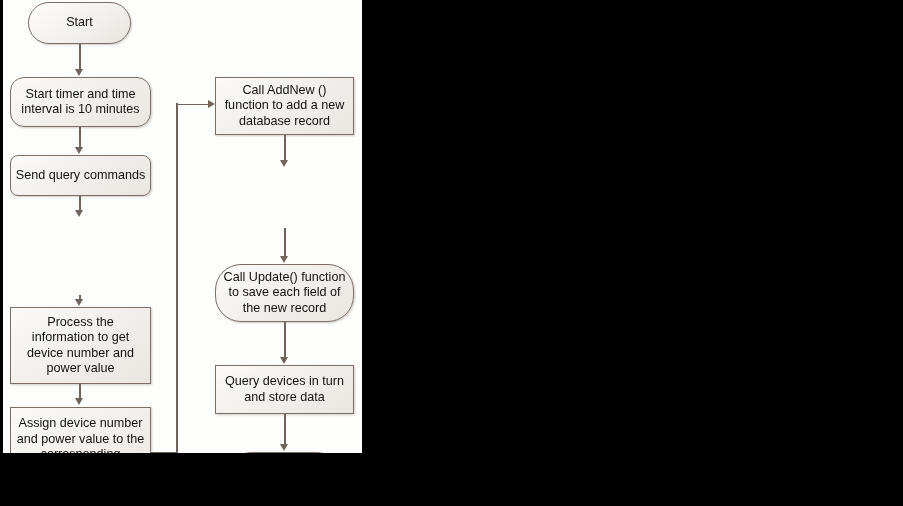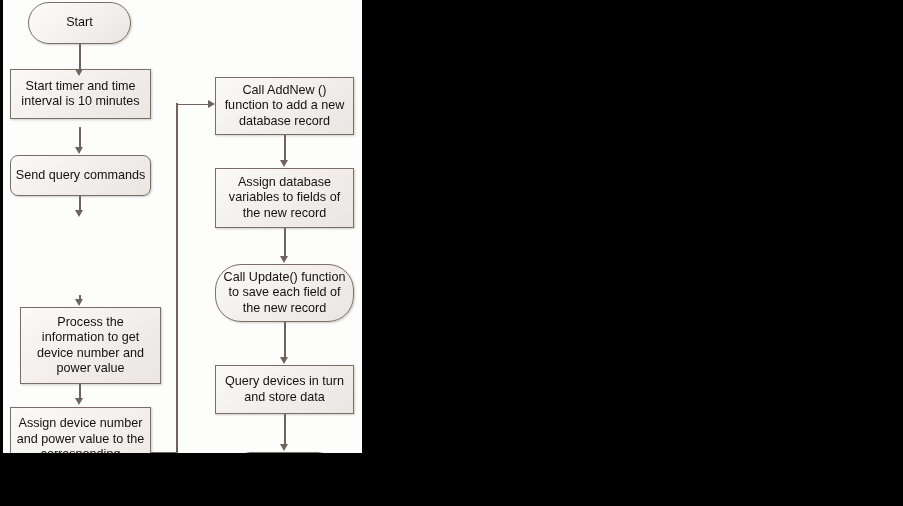--- a/index.html
+++ b/index.html
@@ -71,44 +71,41 @@
 </head>
 <body>
 
 <div id="root">
   <div id="canvas">
 
     <div class="node terminator" style="left:25px; top:2px; width:103px; height:42px;">
       <span>Start</span>
     </div>
 
-    <div class="node" style="left:7px; top:69px; width:141px; height:50px;">
+    <div class="node" style="left:7px; top:77px; width:141px; height:50px;border-radius:14px;">
       <span>Start timer and time interval is 10 minutes</span>
     </div>
 
     <div class="node" style="left:7px; top:155px; width:141px; height:41px;border-radius:8px;">
       <span>Send query commands</span>
     </div>
 
 
-    <div class="node" style="left:17px; top:307px; width:141px; height:77px;">
+    <div class="node" style="left:7px; top:307px; width:141px; height:77px;">
       <span>Process the information to get device number and power value</span>
     </div>
 
     <div class="node" style="left:7px; top:407px; width:141px; height:96px;">
       <span>Assign device number and power value to the corresponding variables in the database</span>
     </div>
 
     <div class="node" style="left:212px; top:77px; width:139px; height:58px;">
       <span>Call AddNew () function to add a new database record</span>
     </div>
 
-    <div class="node" style="left:212px; top:168px; width:139px; height:60px;">
-      <span>Assign database variables to fields of the new record</span>
-    </div>
 
     <div class="node" style="left:212px; top:264px; width:139px; height:58px;border-radius:26px;">
       <span>Call Update() function to save each field of the new record</span>
     </div>
 
     <div class="node" style="left:212px; top:365px; width:139px; height:49px;">
       <span>Query devices in turn and store data</span>
     </div>
 
     <div class="node terminator" style="left:229px; top:452px; width:104px; height:38px;">

